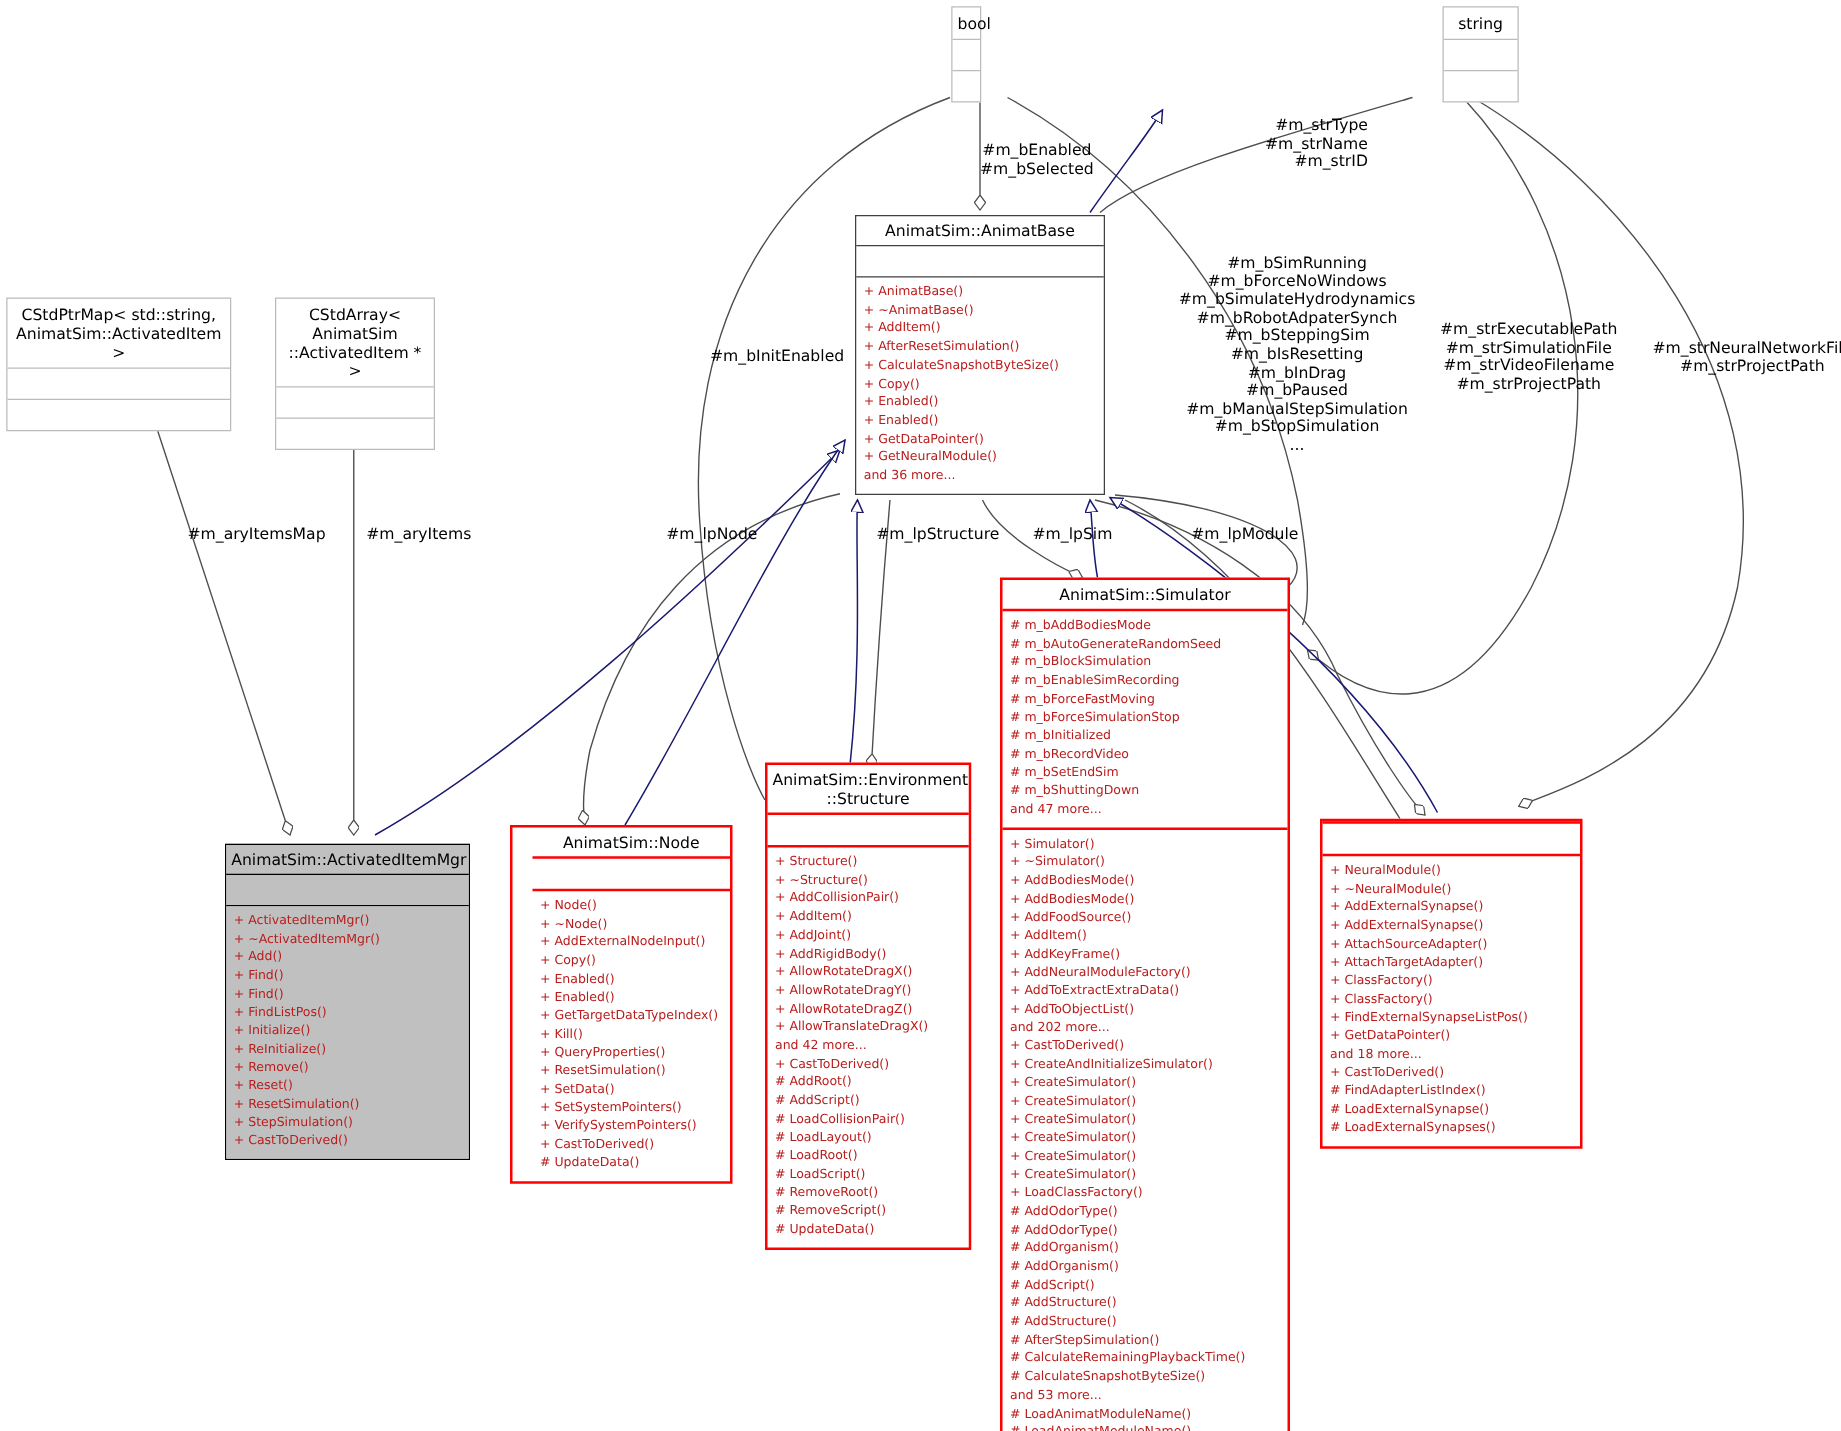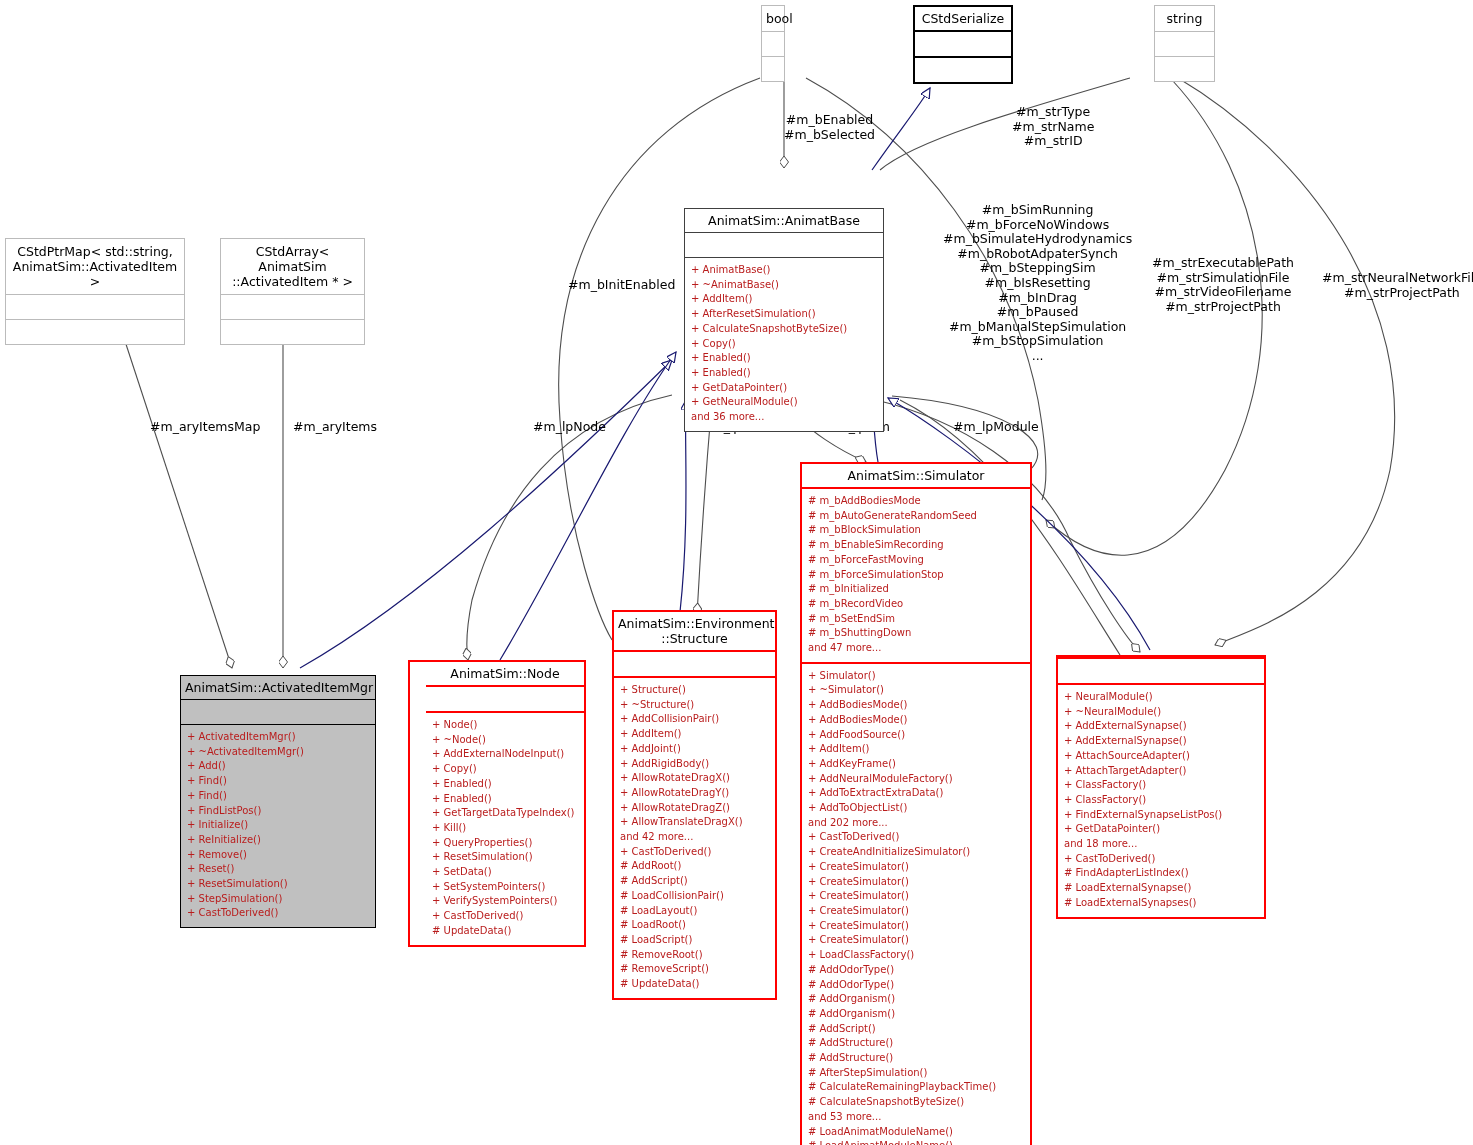--- a/index.html
+++ b/index.html
@@ -106,21 +106,21 @@
       <path d="M680,612 C690,520 684,440 686,400" marker-end="url(#inh)"></path>
 
       <path d="M878,462 C874,440 874,420 872,400" marker-end="url(#inh)"></path>
 
       <path d="M1150,650 C1090,540 960,440 888,398" marker-end="url(#inh)"></path>
     </g>
   </svg>
 
   <div class="elabel" style="left:784px;top:113px;">#m_bEnabled
 #m_bSelected</div>
-  <div class="elabel" style="left:1012px;top:105px;">#m_strType
+  <div class="elabel" style="left:1012px;top:93px;text-align:right;">#m_strType
 #m_strName
 #m_strID</div>
   <div class="elabel" style="left:943px;top:203px;">#m_bSimRunning
 #m_bForceNoWindows
 #m_bSimulateHydrodynamics
 #m_bRobotAdpaterSynch
 #m_bSteppingSim
 #m_bIsResetting
 #m_bInDrag
 #m_bPaused
@@ -142,55 +142,48 @@
   <div class="elabel" style="left:953px;top:420px;">#m_lpModule</div>
 
   <div class="node plain" style="left:761px;top:5px;width:24px;">
     <div class="title">bool</div>
     <div class="sep"></div>
     <div class="attrs empty"></div>
     <div class="sep"></div>
     <div class="ops empty"></div>
   </div>
 
-  <div class="node thick" style="left:913px;top:5px;width:100px;">
-    <div class="title">CStdSerialize</div>
-    <div class="sep"></div>
-    <div class="attrs empty"></div>
-    <div class="sep"></div>
-    <div class="ops empty"></div>
-  </div>
 
   <div class="node plain" style="left:1154px;top:5px;width:61px;">
     <div class="title">string</div>
     <div class="sep"></div>
     <div class="attrs empty"></div>
     <div class="sep"></div>
     <div class="ops empty"></div>
   </div>
 
   <div class="node plain" style="left:5px;top:238px;width:180px;">
     <div class="title">CStdPtrMap&lt; std::string,
 AnimatSim::ActivatedItem &gt;</div>
     <div class="sep"></div>
     <div class="attrs empty"></div>
     <div class="sep"></div>
     <div class="ops empty"></div>
   </div>
 
-  <div class="node plain" style="left:220px;top:238px;width:145px;">
+  <div class="node plain" style="left:220px;top:238px;width:128px;">
     <div class="title">CStdArray&lt; AnimatSim
 ::ActivatedItem * &gt;</div>
     <div class="sep"></div>
     <div class="attrs empty"></div>
     <div class="sep"></div>
     <div class="ops empty"></div>
   </div>
 
-  <div class="node black" style="left:684px;top:172px;width:200px;margin-top:36px;">
+  <div class="node black" style="left:684px;top:172px;width:200px;">
     <div class="title">AnimatSim::AnimatBase</div>
     <div class="sep"></div>
     <div class="attrs empty"></div>
     <div class="sep"></div>
     <div class="ops">+ AnimatBase()
 + ~AnimatBase()
 + AddItem()
 + AfterResetSimulation()
 + CalculateSnapshotByteSize()
 + Copy()

